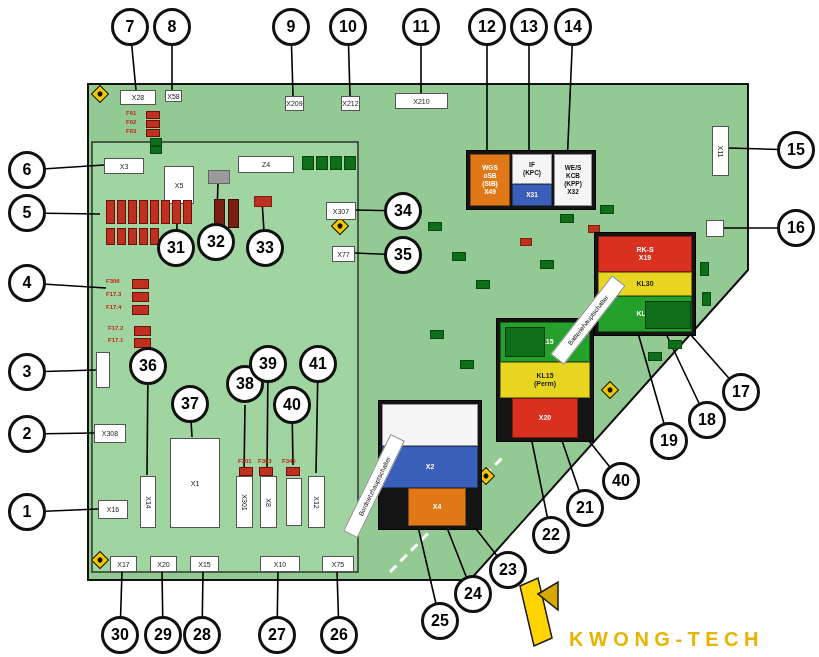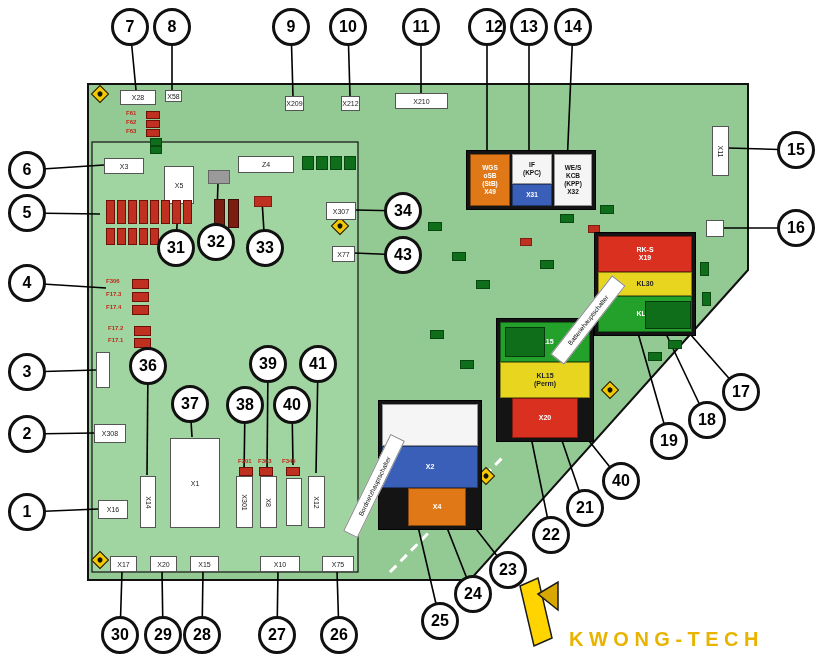--- a/index.html
+++ b/index.html
@@ -313,21 +313,21 @@
     </div>
     <div class="callout" style="left: 291px; top: 27px;">
       <span>9</span>
     </div>
     <div class="callout" style="left: 348px; top: 27px;">
       <span>10</span>
     </div>
     <div class="callout" style="left: 421px; top: 27px;">
       <span>11</span>
     </div>
-    <div class="callout" style="left: 487px; top: 27px; justify-content: flex-end;">
+    <div class="callout" style="left: 487px; top: 27px;">
       <span>12</span>
     </div>
     <div class="callout" style="left: 529px; top: 27px;">
       <span>13</span>
     </div>
     <div class="callout" style="left: 573px; top: 27px;">
       <span>14</span>
     </div>
     <div class="callout" style="left: 796px; top: 150px;">
       <span>15</span>
@@ -383,29 +383,29 @@
     <div class="callout" style="left: 216px; top: 242px;">
       <span>32</span>
     </div>
     <div class="callout" style="left: 265px; top: 248px;">
       <span>33</span>
     </div>
     <div class="callout" style="left: 403px; top: 211px;">
       <span>34</span>
     </div>
     <div class="callout" style="left: 403px; top: 255px;">
-      <span>43</span>
+      <span>35</span>
     </div>
     <div class="callout" style="left: 148px; top: 366px;">
       <span>36</span>
     </div>
     <div class="callout" style="left: 190px; top: 404px;">
       <span>37</span>
     </div>
-    <div class="callout" style="left: 245px; top: 405px;">
+    <div class="callout" style="left: 245px; top: 384px;">
       <span>38</span>
     </div>
     <div class="callout" style="left: 268px; top: 364px;">
       <span>39</span>
     </div>
     <div class="callout" style="left: 292px; top: 405px;">
       <span>40</span>
     </div>
     <div class="callout" style="left: 318px; top: 364px;">
       <span>41</span>

